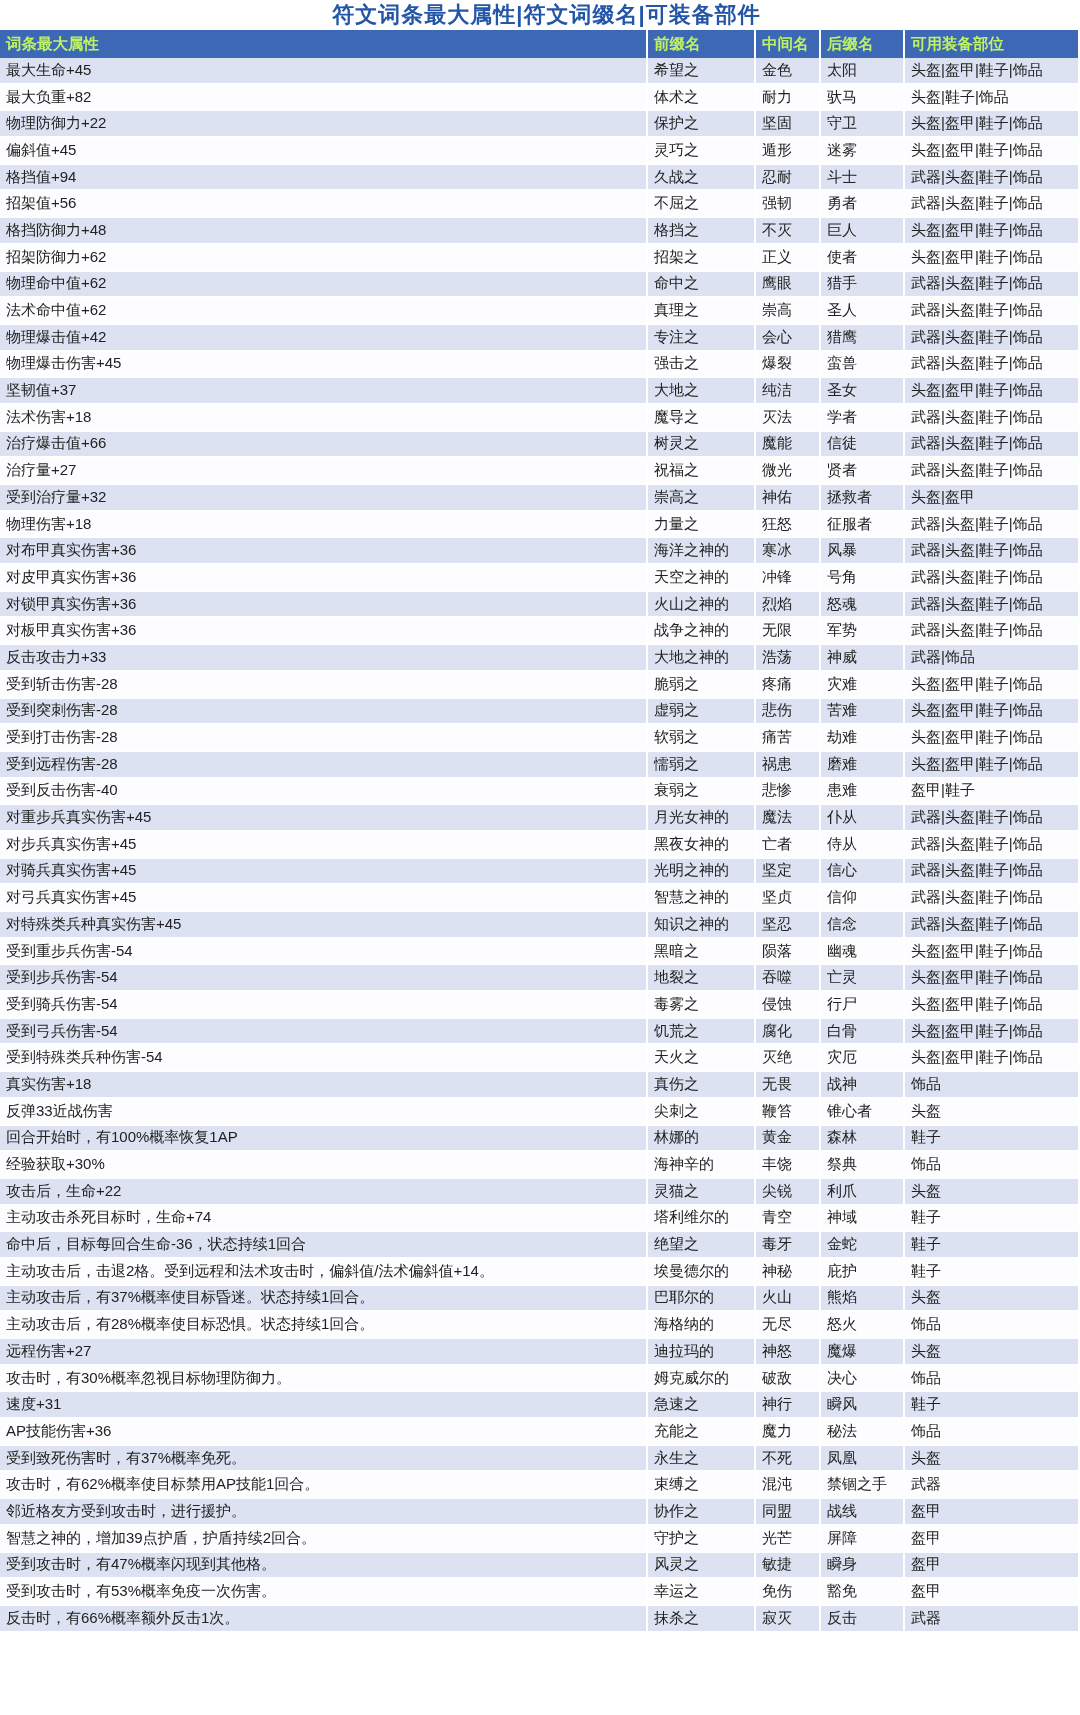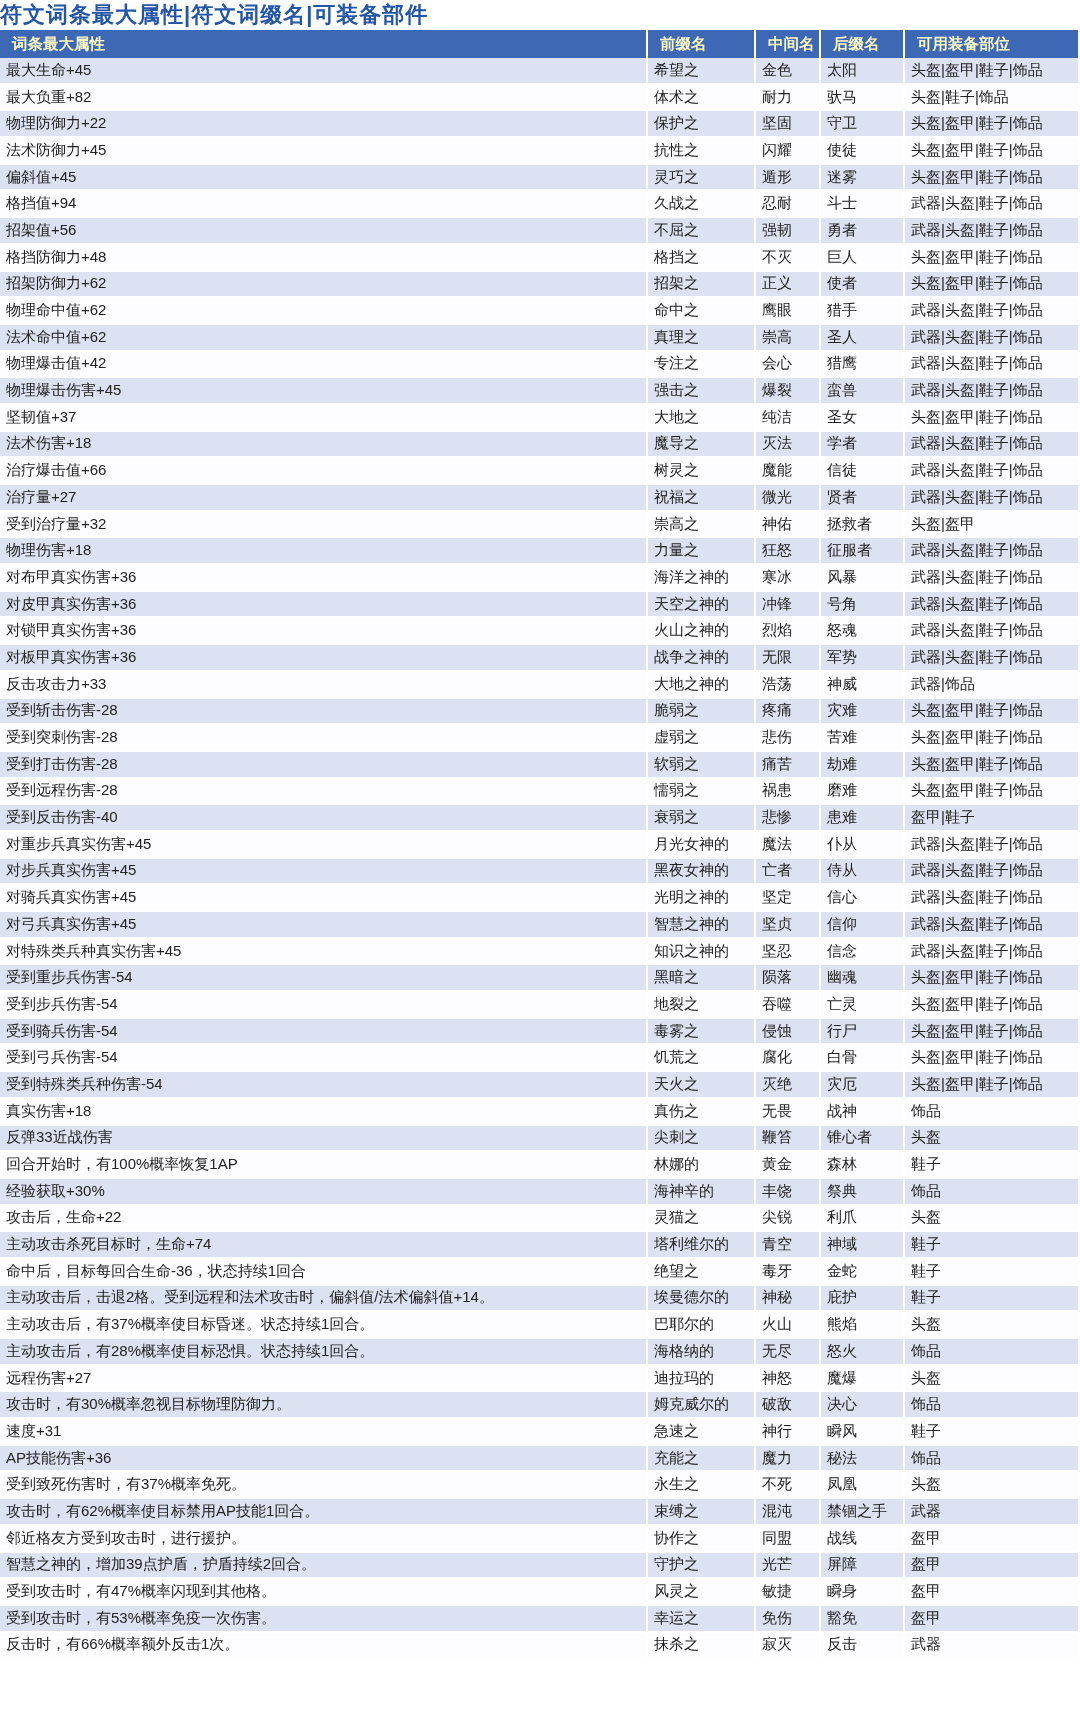--- a/index.html
+++ b/index.html
@@ -2,35 +2,36 @@
 <html style="--title-color: #2456a8; --header-bg: #3d68b6; --row-alt-bg: #dce2f1;"><head>
 <meta charset="utf-8">
 <style>
   html,body{margin:0;padding:0;}
   body{
     width:1080px;height:1715px;overflow:hidden;background:#ffffff;
     font-family:"Liberation Sans", sans-serif;
   }
   .page{width:1080px;height:1715px;}
   .title{
-    height:30px;line-height:30px;text-align:left;
+    height:30px;line-height:30px;text-align:center;
     font-size:22px;font-weight:700;color:var(--title-color,#2456a8);
     letter-spacing:1px;
+    margin-left:13px;
   }
   table{
     width:1080px;table-layout:fixed;border-collapse:separate;border-spacing:0;
   }
   th,td{
     box-sizing:border-box;white-space:nowrap;overflow:hidden;
     vertical-align:middle;text-align:left;
   }
   thead th{
-    background:var(--header-bg,#3d68b6);color:#fef9c3;
+    background:var(--header-bg,#3d68b6);color:#bef264;
     font-size:15.5px;font-weight:700;height:28px;
-    padding:0 4px 0 12px;border-right:2px solid #ffffff;
+    padding:0 4px 0 6px;border-right:2px solid #ffffff;
   }
   tbody td{
     font-size:15px;color:#222222;height:26.7px;
     padding:0 4px 0 6px;
     border-right:2px solid #ffffff;border-bottom:2px solid #ffffff;
   }
   tbody tr:nth-child(odd) td{background:var(--row-alt-bg,#dce2f1);}
   tbody tr:nth-child(even) td{background:#fdfdff;}
 </style>
 </head>
@@ -71,27 +72,20 @@
           <td>头盔|鞋子|饰品</td>
         </tr>
         <tr>
           <td>物理防御力+22</td>
           <td>保护之</td>
           <td>坚固</td>
           <td>守卫</td>
           <td>头盔|盔甲|鞋子|饰品</td>
         </tr>
         <tr>
-          <td>法术防御力+45</td>
-          <td>抗性之</td>
-          <td>闪耀</td>
-          <td>使徒</td>
-          <td>头盔|盔甲|鞋子|饰品</td>
-        </tr>
-        <tr>
           <td>偏斜值+45</td>
           <td>灵巧之</td>
           <td>遁形</td>
           <td>迷雾</td>
           <td>头盔|盔甲|鞋子|饰品</td>
         </tr>
         <tr>
           <td>格挡值+94</td>
           <td>久战之</td>
           <td>忍耐</td>

